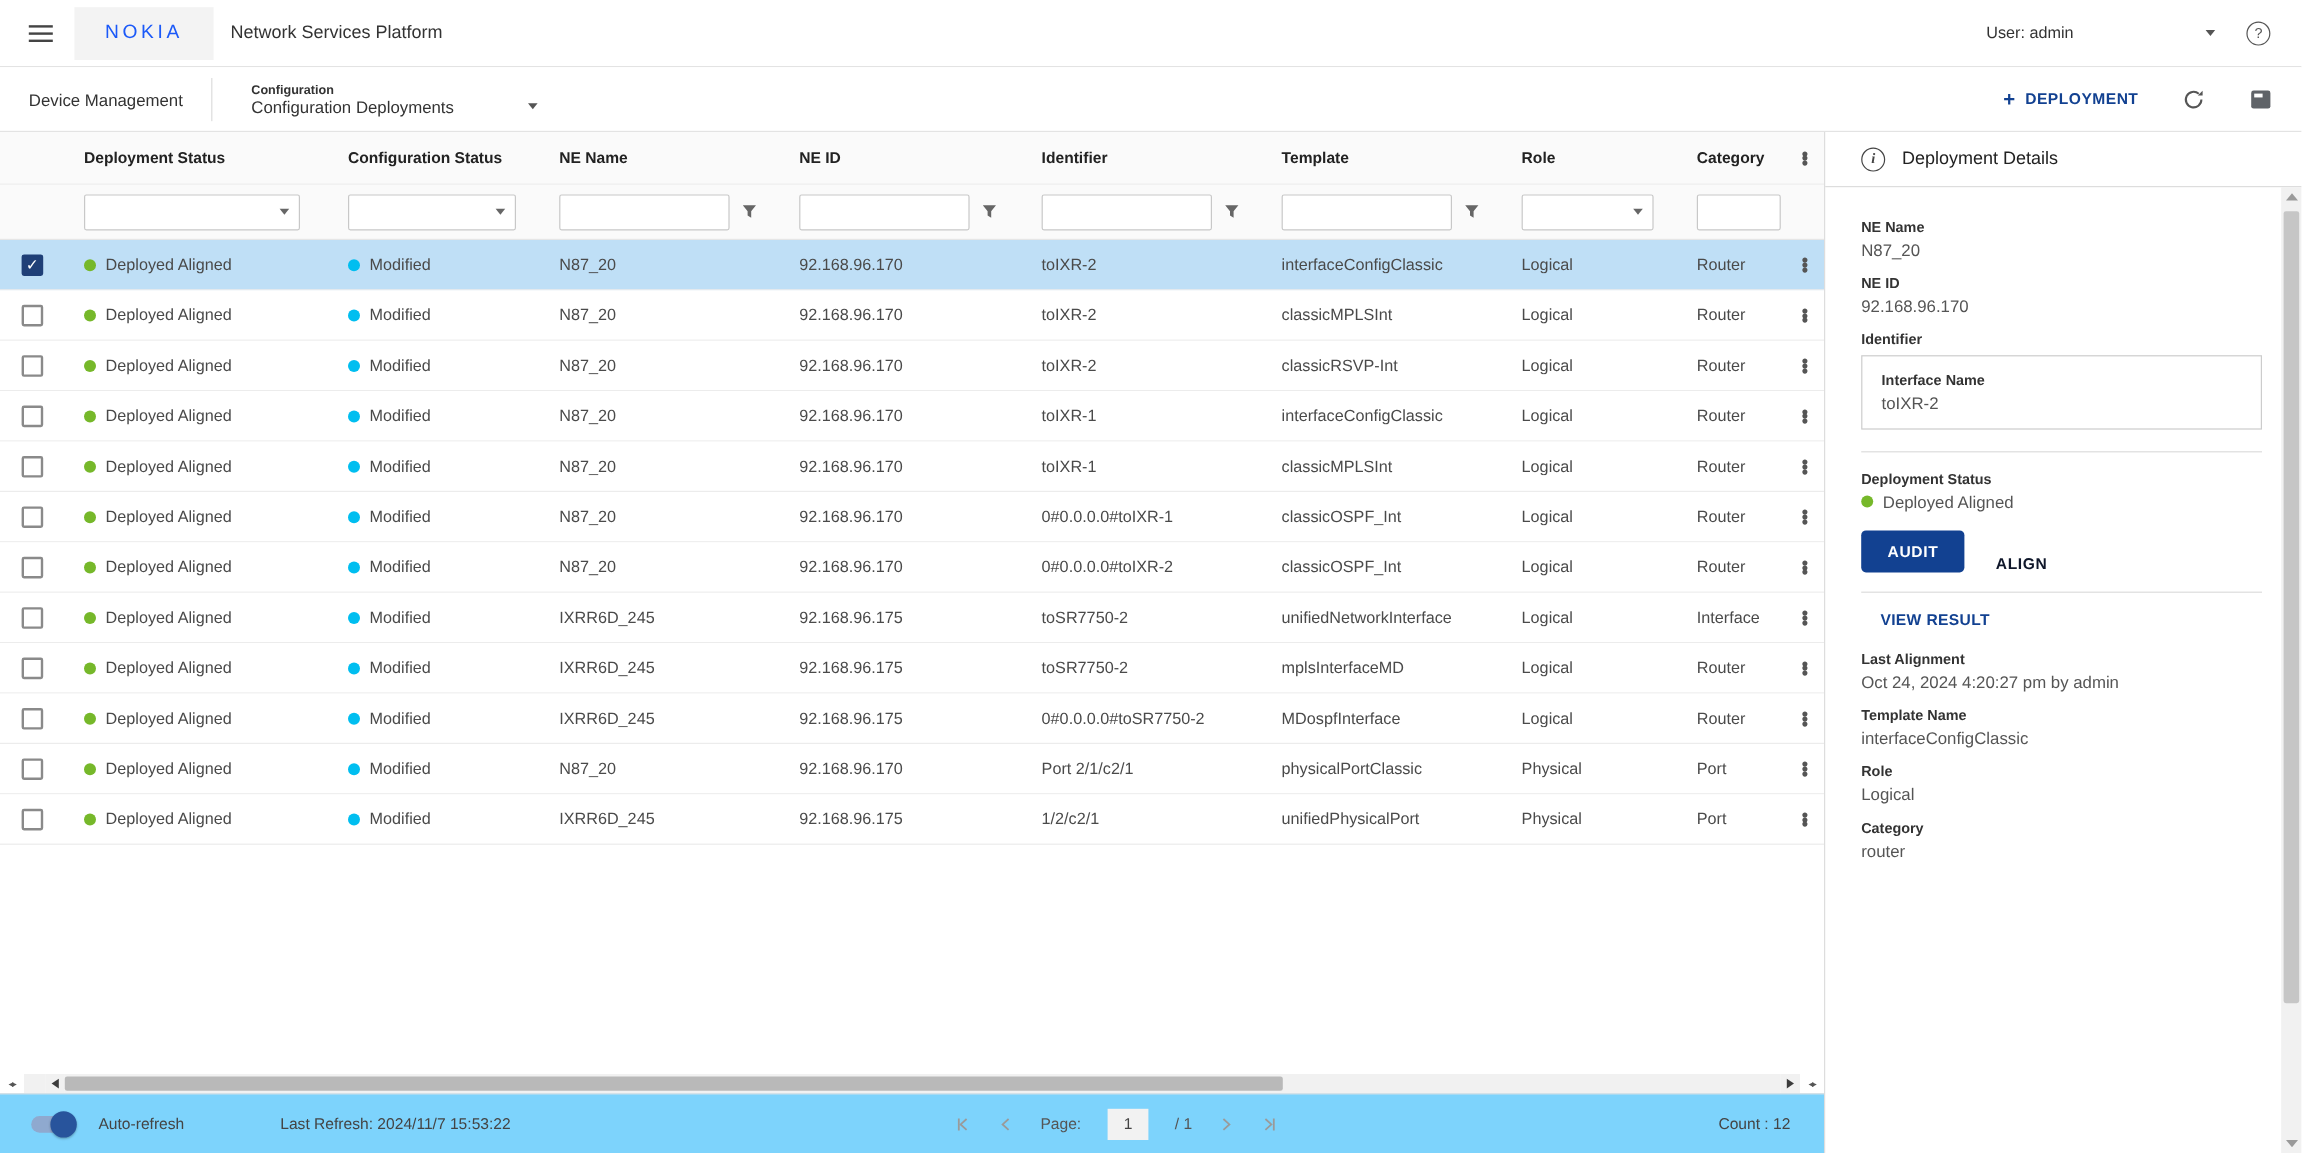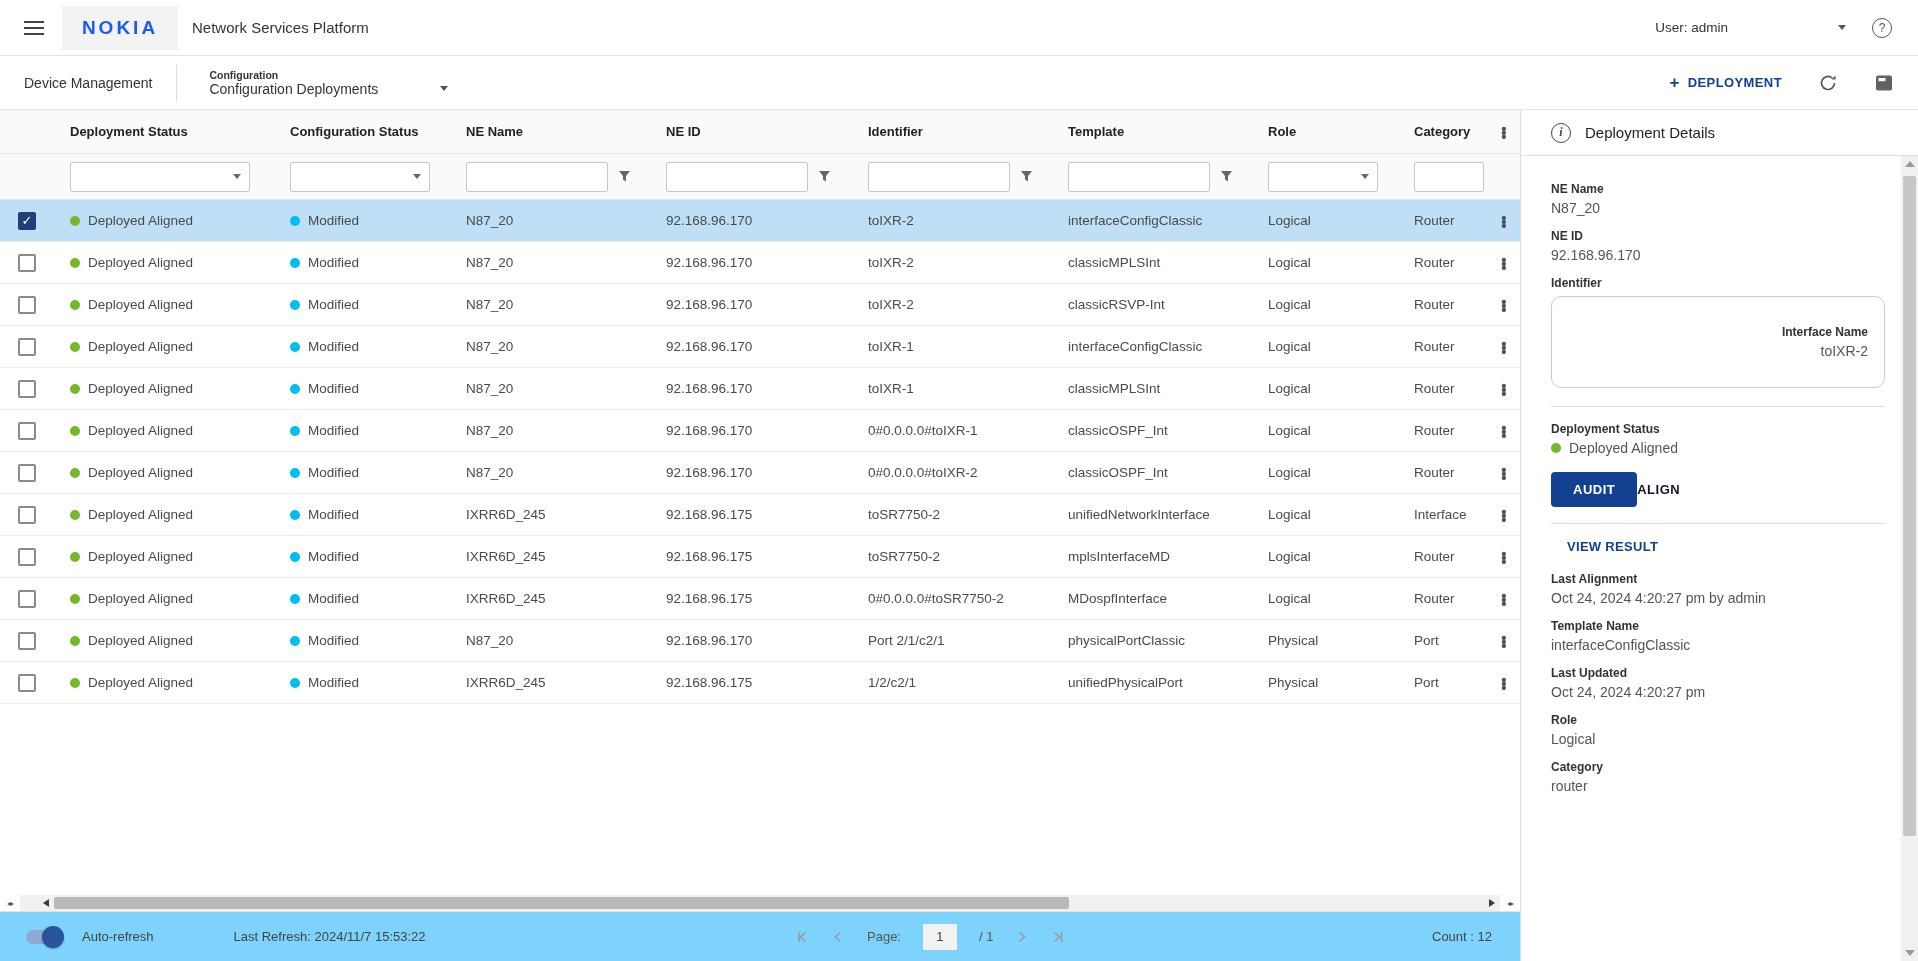--- a/index.html
+++ b/index.html
@@ -4,21 +4,21 @@
 <style>
   * { box-sizing: border-box; margin: 0; padding: 0; }
   html,body { width:1918px; height:961px; overflow:hidden; background:#fff;
     font-family:"Liberation Sans", sans-serif; color:#333; }
 
   
   .topbar { height:56px; display:flex; align-items:center; border-bottom:1px solid #e3e3e3; background:#fff; position:relative; }
   .hamburger { width:20px; margin-left:24px; cursor:pointer; }
   .hamburger div { height:2px; background:#444; margin:4px 0; }
   .logo-box { width:116px; height:44px; background:#f3f3f3; margin-left:18px; display:flex; align-items:center; justify-content:center; }
-  .logo-text { color:#1b59f8; font-weight:bold; font-size:19px; letter-spacing:3px; }
+  .logo-text { color:#1b59f8; font-weight:normal; font-size:16px; letter-spacing:3px; }
   .app-title { margin-left:14px; font-size:15px; color:#333; }
   .topbar-right { position:absolute; right:26px; display:flex; align-items:center; gap:26px; }
   .user-menu { display:flex; align-items:center; gap:110px; cursor:pointer; }
   .user-label { font-size:13.5px; color:#333; }
   .caret { width:0; height:0; border-left:4px solid transparent; border-right:4px solid transparent; border-top:5px solid #555; display:inline-block; }
   .help-circle { width:20px; height:20px; border:1.6px solid #555; border-radius:50%; display:flex; align-items:center; justify-content:center; font-size:12px; color:#555; cursor:pointer; }
 
   
   .toolbar { height:54px; display:flex; align-items:center; border-bottom:1px solid #e3e3e3; background:#fff; position:relative; }
   .nav-tab { font-size:14px; padding:0 24px; color:#333; cursor:pointer; }
@@ -85,24 +85,24 @@
 
   
   .panel { width:398px; border-left:1px solid #ddd; display:flex; flex-direction:column; position:relative; background:#fff; }
   .panel-header { height:46px; border-bottom:1px solid #ddd; display:flex; align-items:center; gap:14px; padding-left:30px; flex:none; }
   .info-circle { width:20px; height:20px; border:1.7px solid #444; border-radius:50%; display:flex; align-items:center; justify-content:center; font-size:12px; font-weight:bold; color:#444; font-family:"Liberation Serif", serif; font-style:italic; }
   .panel-title { font-size:15px; font-weight:normal; color:#222; }
   .panel-body { flex:1; padding:26px 34px 0 30px; overflow:hidden; }
   .fgroup { margin-bottom:13px; }
   .flabel { font-size:12px; font-weight:bold; color:#333; margin-bottom:4px; }
   .fvalue { font-size:14px; color:#555; }
-  .ident-box { border:1px solid #ccc; border-radius:10px; padding:28px 16px; margin:6px 0 18px 0; width:334px;text-align:right; }
+  .ident-box { border:1px solid #ccc; border-radius:0; padding:13px 16px; margin:6px 0 18px 0; width:334px; }
   .panel-div { height:1px; background:#ddd; margin:16px 0 15px 0; width:334px; }
   .status-line { display:flex; align-items:center; gap:8px; margin-bottom:16px; }
-  .btn-row { display:flex; align-items:center; margin-bottom:4px; }
+  .btn-row { display:flex; align-items:flex-end; gap:26px; margin-bottom:4px; }
   .btn-audit { background:#124191; color:#fff; font-weight:bold; font-size:13px; letter-spacing:.5px; padding:10px 22px; border:none; border-radius:4px; cursor:pointer; }
   .btn-align { background:none; border:none; color:#0f172a; font-weight:bold; font-size:13px; letter-spacing:.5px; cursor:pointer; }
   .view-result { color:#124191; font-weight:bold; font-size:13px; letter-spacing:.3px; margin:10px 0 18px 16px; cursor:pointer; }
 
   
   .vscroll { position:absolute; right:0; top:46px; bottom:0; width:17px; background:#f1f1f1; }
   .vs-arrow { height:16px; display:flex; align-items:center; justify-content:center; cursor:pointer; }
   .tri-u { width:0; height:0; border-left:5px solid transparent; border-right:5px solid transparent; border-bottom:6px solid #9a9a9a; }
   .tri-d { width:0; height:0; border-left:5px solid transparent; border-right:5px solid transparent; border-top:6px solid #9a9a9a; }
   .vs-arrow.bottom { position:absolute; bottom:0; left:0; right:0; }
@@ -616,24 +616,20 @@
       <div class="view-result">VIEW RESULT</div>
       <div class="fgroup">
         <div class="flabel">Last Alignment</div>
         <div class="fvalue">Oct 24, 2024 4:20:27 pm by admin</div>
       </div>
       <div class="fgroup">
         <div class="flabel">Template Name</div>
         <div class="fvalue">interfaceConfigClassic</div>
       </div>
       <div class="fgroup">
-        <div class="flabel">Last Updated</div>
-        <div class="fvalue">Oct 24, 2024 4:20:27 pm</div>
-      </div>
-      <div class="fgroup">
         <div class="flabel">Role</div>
         <div class="fvalue">Logical</div>
       </div>
       <div class="fgroup">
         <div class="flabel">Category</div>
         <div class="fvalue">router</div>
       </div>
     </div>
     <div class="vscroll">
       <div class="vs-arrow">

